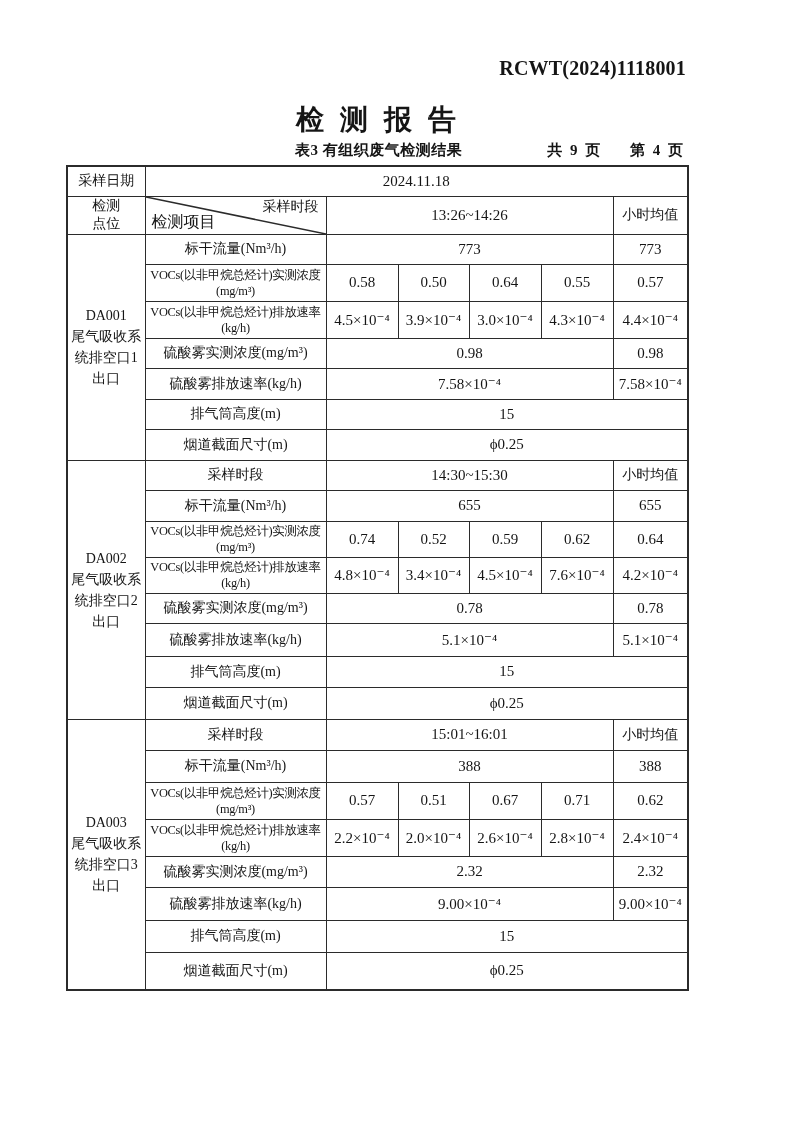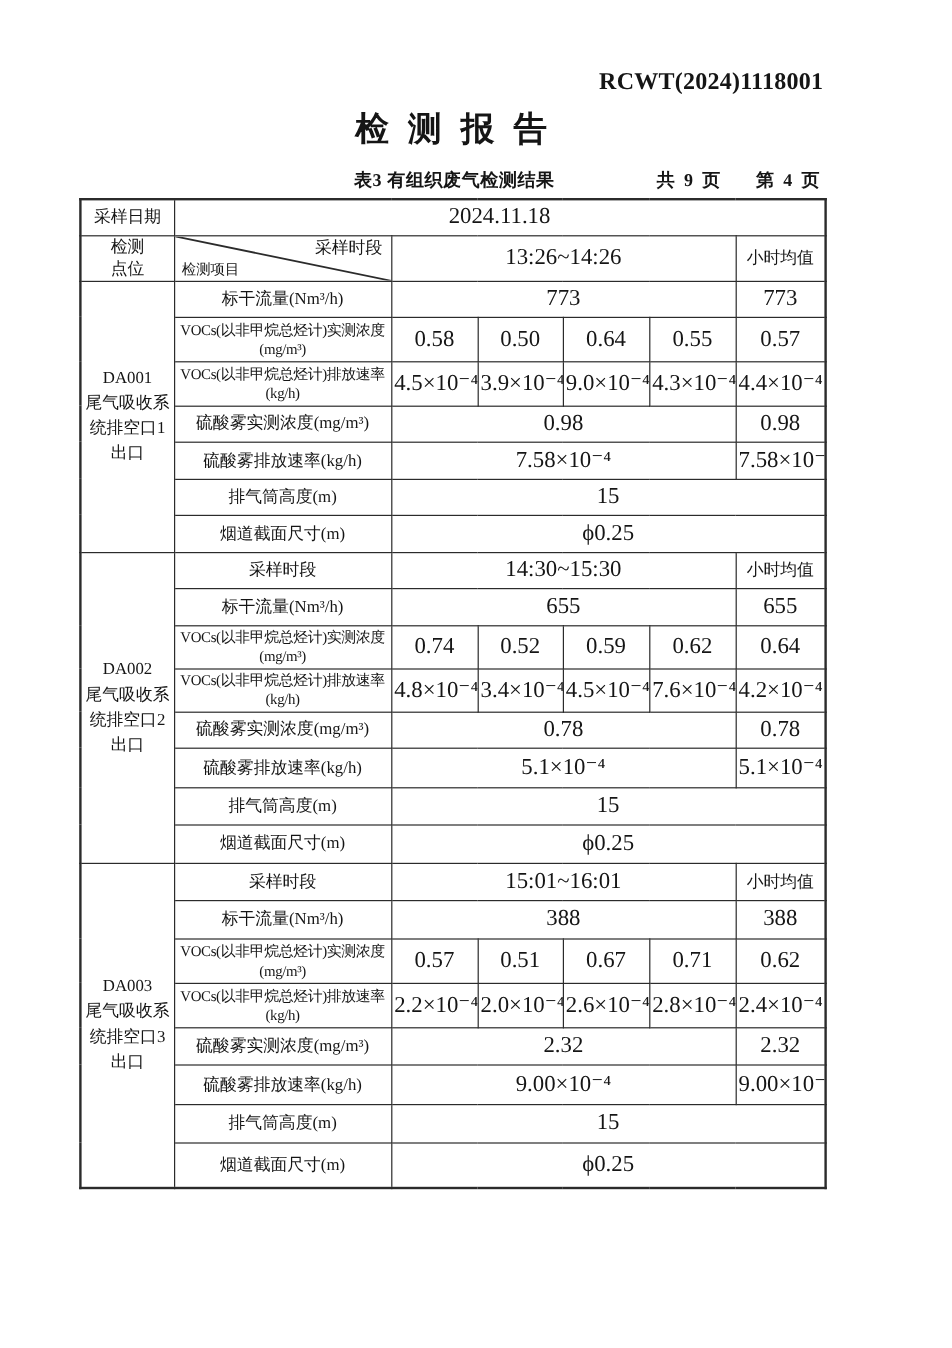--- a/index.html
+++ b/index.html
@@ -11,21 +11,21 @@
   
   .report-no {
     position:absolute; top:57px; left:66px; width:620px;
     text-align:right; font-size:20px; font-weight:bold; letter-spacing:0.2px;
   }
   .company {
     position:absolute; top:78px; left:66px; width:620px;
     text-align:center; font-size:18px; font-weight:bold; letter-spacing:1px;
   }
   .doc-title {
-    position:absolute; top:89px; left:66px; width:620px;
+    position:absolute; top:101px; left:66px; width:620px;
     text-align:center; font-size:28px; font-weight:bold;
     letter-spacing:16px; padding-left:16px; box-sizing:border-box;
   }
   .caption-row { position:absolute; top:141px; left:66px; width:620px; height:22px; }
   .caption {
     position:absolute; left:229px; top:0; font-size:15px; font-weight:bold; letter-spacing:0.5px;font-family:Liberation Serif, serif;
   }
   .pagination { position:absolute; right:1px; top:0; font-size:15px; font-weight:bold; }
   .pagination span { margin-left:24px; letter-spacing:2px; }
   
@@ -34,26 +34,26 @@
     border-collapse:collapse; table-layout:fixed;
     border:2.5px solid #2b2b2b;
   }
   table.rpt td {
     border:1.5px solid #2b2b2b; text-align:center; vertical-align:middle;
     padding:0 2px; overflow:hidden;
   }
   .lbl { font-size:14px;margin-top:48px; }
   .ml  { white-space:pre-line; }
   .sm  { font-size:12.4px; line-height:16px; letter-spacing:-0.3px; }
-  .val { font-size:19px; }
+  .val { font-size:15px; }
   .pt  { font-size:14px; line-height:21px; }
   .diag { position:relative; padding:0 !important; }
   .diag svg { position:absolute; left:0; top:0; width:100%; height:100%; display:block; }
   .diag .tr-lab { position:absolute; top:1px; right:7px; font-size:14px; }
-  .diag .bl-lab { position:absolute; bottom:1px; left:6px; font-size:12px; }
+  .diag .bl-lab { position:absolute; bottom:1px; left:6px; font-size:16px; }
 </style>
 </head>
 <body>
 
 <div class="page">
 
   <div class="report-no">RCWT(2024)1118001</div>
   <div class="doc-title">检测报告</div>
 
   <div class="caption-row">
@@ -111,21 +111,21 @@
       <td class="val">0.50</td>
       <td class="val">0.64</td>
       <td class="val">0.55</td>
       <td class="val">0.57</td>
     </tr>
     <tr style="height:37px">
       <td class="sm ml">VOCs(以非甲烷总烃计)排放速率
 (kg/h)</td>
       <td class="val">4.5×10⁻⁴</td>
       <td class="val">3.9×10⁻⁴</td>
-      <td class="val">9.0×10⁻⁴</td>
+      <td class="val">3.0×10⁻⁴</td>
       <td class="val">4.3×10⁻⁴</td>
       <td class="val">4.4×10⁻⁴</td>
     </tr>
     <tr style="height:30px">
       <td class="lbl">硫酸雾实测浓度(mg/m³)</td>
       <td class="val" colspan="4">0.98</td>
       <td class="val">0.98</td>
     </tr>
     <tr style="height:31px">
       <td class="lbl">硫酸雾排放速率(kg/h)</td>

